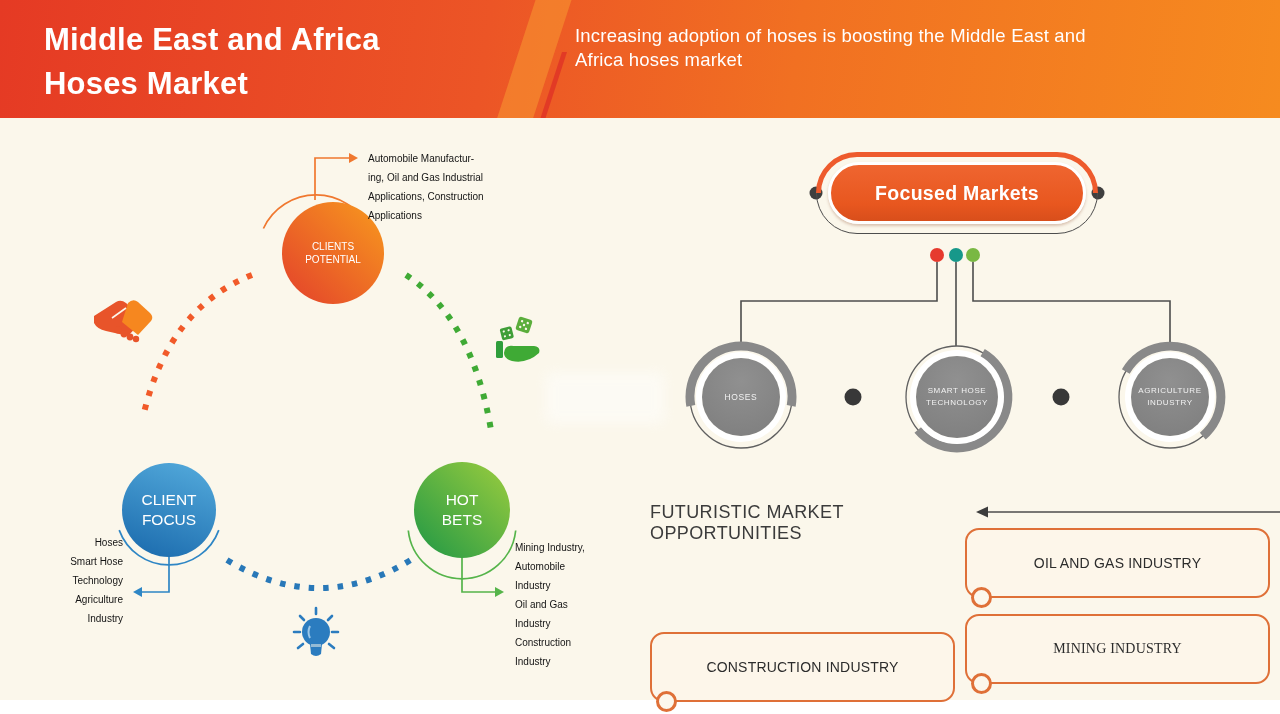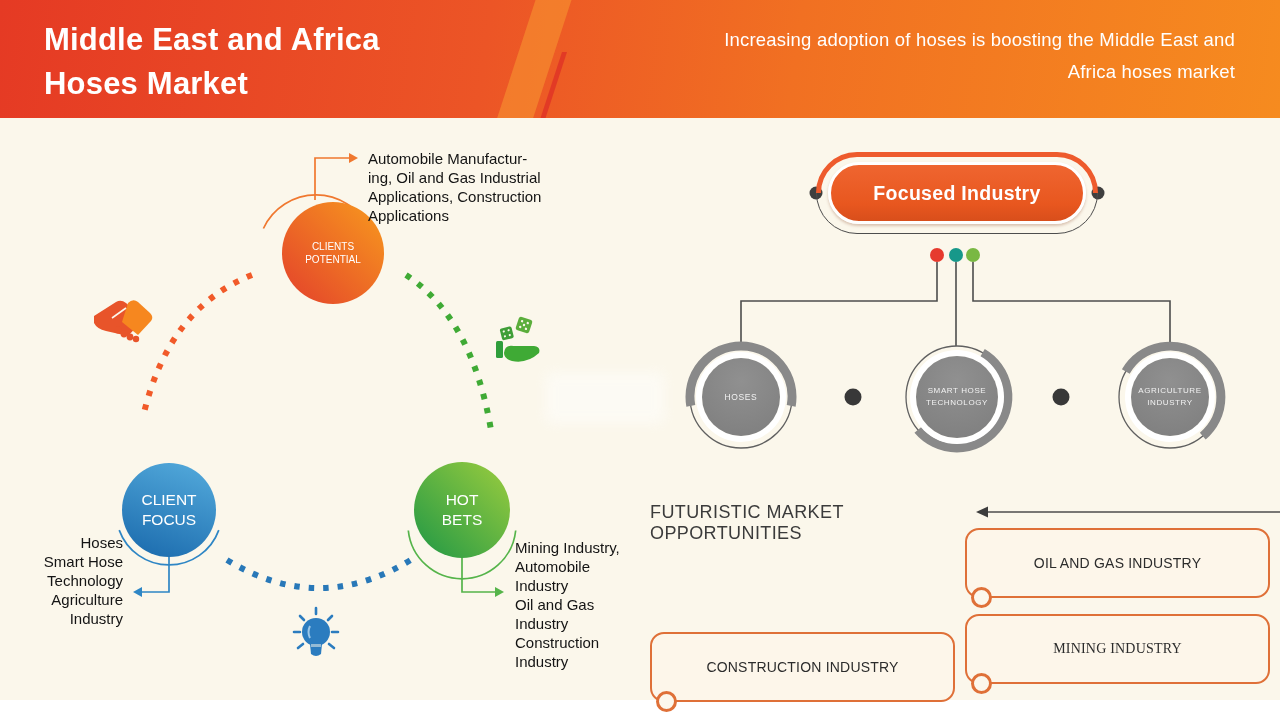--- a/index.html
+++ b/index.html
@@ -12,40 +12,40 @@
   .header{left:0;top:0;width:1280px;height:118px;
           background:linear-gradient(98deg,#e53a24 0%,#ec5526 38%,#f17022 62%,#f68b1f 100%);
           overflow:hidden;}
   .header-stripe{left:516px;top:-10px;width:36px;height:140px;background:rgba(250,160,50,.5);
                  transform:skewX(-18deg);}
   .header-redline{left:549px;top:52px;width:5px;height:80px;background:#e23a25;
                   transform:skewX(-18deg);}
   .title{left:44px;top:18px;width:480px;color:#ffffff;font-size:31px;font-weight:800;
          line-height:44px;letter-spacing:.2px;}
   .subtitle{left:575px;top:24px;width:660px;color:#ffffff;font-size:18.5px;font-weight:400;
-            line-height:32px;letter-spacing:.2px;text-align:right;}
+            line-height:24px;letter-spacing:.2px;}
 
   
   .canvas-bg{left:0;top:118px;width:1280px;height:582px;background:#fbf7eb;}
   .watermark{left:545px;top:372px;width:120px;height:52px;background:#ffffff;opacity:.45;
              filter:blur(6px);border-radius:8px;}
 
   .svg-layer{left:0;top:0;width:1280px;height:714px;pointer-events:none;}
 
   
   .bubble{border-radius:50%;display:flex;align-items:center;justify-content:center;
           text-align:center;color:#ffffff;font-weight:500;}
   .bubble-cp{left:282px;top:202px;width:102px;height:102px;font-size:10px;line-height:1.35;
              background:linear-gradient(225deg,#f89a1e 0%,#e5492a 90%);}
   .bubble-cf{left:122px;top:463px;width:94px;height:94px;font-size:15.5px;line-height:1.3;
              background:linear-gradient(200deg,#55acdd 0%,#1c6cae 95%);}
   .bubble-hb{left:414px;top:462px;width:96px;height:96px;font-size:15.5px;line-height:1.3;
              background:linear-gradient(225deg,#9ccd3e 0%,#259a45 95%);}
 
-  .note{color:#141414;font-size:15px;line-height:19px;}
+  .note{color:#141414;font-size:10px;line-height:19px;}
   .note-cp{left:368px;top:149px;width:200px;text-align:left;}
   .note-cf{left:18px;top:533px;width:105px;text-align:right;}
   .note-hb{left:515px;top:538px;width:140px;text-align:left;}
 
   
   .pill-ring{left:816px;top:152px;width:282px;height:82px;border-radius:41px;box-sizing:border-box;}
   .pill-ring.orange{border:5px solid #ee5b2d;clip-path:inset(0 0 50% 0);}
   .pill-ring.gray{border:1.5px solid #4d4d4d;clip-path:inset(50% 0 0 0);}
   .pill{left:828px;top:162px;width:258px;height:62px;border-radius:31px;box-sizing:border-box;
         background:linear-gradient(180deg,#ef6530 0%,#e8571f 70%,#d84e1b 100%);
@@ -189,21 +189,21 @@
   <div class="abs note note-hb pre">Mining Industry,
 Automobile
 Industry
 Oil and Gas
 Industry
 Construction
 Industry</div>
 
   <div class="abs pill-ring orange"></div>
   <div class="abs pill-ring gray"></div>
-  <div class="abs pill">Focused Industry</div>
+  <div class="abs pill">Focused Markets</div>
 
   <div class="abs gnode gnode-1 pre">HOSES</div>
   <div class="abs gnode gnode-2 pre">SMART HOSE
 TECHNOLOGY</div>
   <div class="abs gnode gnode-3 pre">AGRICULTURE
 INDUSTRY</div>
 
   <div class="abs opp-heading">FUTURISTIC MARKET OPPORTUNITIES</div>
 
   <div class="abs opp-box opp-2">

